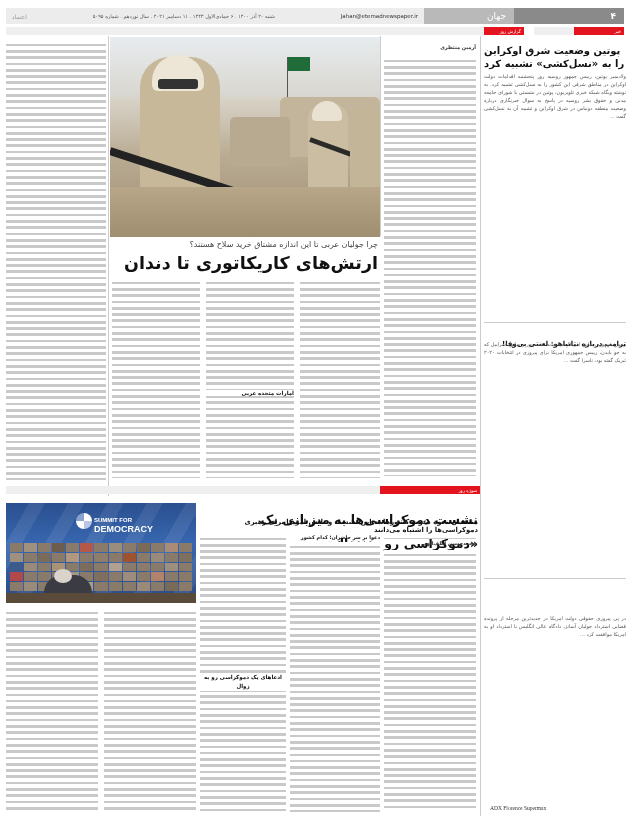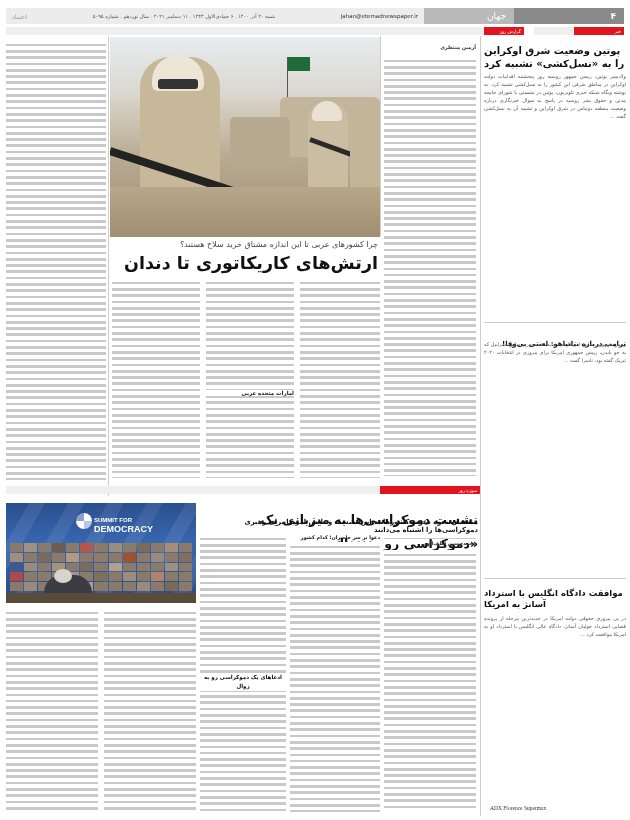--- a/index.html
+++ b/index.html
@@ -55,21 +55,20 @@
     <div style="color:#555;font-size:5px;line-height:8px;">ولادیمیر پوتین، رییس جمهور روسیه روز پنجشنبه اقدامات دولت اوکراین در مناطق شرقی این کشور را به نسل‌کشی تشبیه کرد. به نوشته وبگاه شبکه خبری تلویزیون، پوتین در نشستی با شورای جامعه مدنی و حقوق بشر روسیه در پاسخ به سوال خبرنگاری درباره وضعیت منطقه دونباس در شرق اوکراین و تشبیه آن به نسل‌کشی گفت ...</div>
   </div>
 
   <div style="position:absolute;left:484px;top:322px;width:142px;height:1px;background:#ccc;"></div>
   <div class="subhead" style="left:484px;top:328px;width:142px;font-size:7px;text-align:right;margin-top:12px;">ترامپ درباره نتانیاهو: لعنتی بی‌وفا!</div>
   <div class="text-col" style="left:484px;top:340px;width:142px;height:220px;">
     <div style="color:#555;font-size:5px;line-height:8px;">رییس جمهوری سابق امریکا خطاب به نخست‌وزیر سابق اسراییل که به جو بایدن، رییس جمهوری امریکا برای پیروزی در انتخابات ۲۰۲۰ تبریک گفته بود، ناسزا گفت ...</div>
   </div>
 
   <div style="position:absolute;left:484px;top:578px;width:142px;height:1px;background:#ccc;"></div>
-  <div class="headline" style="left:484px;top:588px;width:142px;font-size:8.5px;line-height:11px;">موافقت دادگاه انگلیس با استرداد آسانژ به امریکا</div>
   <div class="text-col" style="left:484px;top:614px;width:142px;height:190px;">
     <div style="color:#555;font-size:5px;line-height:8px;">در پی پیروزی حقوقی دولت امریکا در جدیدترین مرحله از پرونده قضایی استرداد جولیان آسانژ، دادگاه عالی انگلیس با استرداد او به امریکا موافقت کرد ...</div>
   </div>
   <div style="position:absolute;left:490px;top:805px;font-family:'Liberation Serif',serif;font-size:5.5px;color:#333;">ADX Florence Supermax</div>
 
   <div class="byline" style="left:384px;top:44px;width:92px;text-align:right;">آرمین منتظری</div>
   <div class="photo-soldiers">
 
     <div style="position:absolute;left:0;top:0;width:100%;height:60px;background:linear-gradient(180deg,#e8ecef,#d8d6cf);"></div>
 
@@ -89,21 +88,21 @@
     <div style="position:absolute;left:200px;top:100px;width:70px;height:5px;background:#2a2a2a;transform:rotate(20deg);transform-origin:left;"></div>
     <div style="position:absolute;left:240px;top:70px;width:30px;height:90px;background:#c3b598;border-radius:14px 14px 0 0;"></div>
 
     <div style="position:absolute;left:0;bottom:0;width:100%;height:50px;background:linear-gradient(180deg,#b7a688,#9f8e70);"></div>
   </div>
 
   <div class="text-col" style="left:384px;top:56px;width:92px;height:420px;">
     <div style="height:100%;background:repeating-linear-gradient(180deg,#fff 0,#fff 3.6px,#c9c9c9 3.6px,#c9c9c9 6.3px);"></div>
   </div>
 
-  <div class="subhead" style="left:112px;top:240px;width:266px;font-size:8px;font-weight:normal;color:#444;text-align:right;">چرا کشورهای عربی تا این اندازه مشتاق خرید سلاح هستند؟</div>
+  <div class="subhead" style="left:112px;top:240px;width:266px;font-size:8px;font-weight:normal;color:#444;text-align:right;">چرا جولیان عربی تا این اندازه مشتاق خرید سلاح هستند؟</div>
   <div class="subhead" style="left:112px;top:252px;width:266px;font-size:17.5px;text-align:right;line-height:22px;">ارتش‌های کاریکاتوری تا دندان مسلح</div>
 
   <div class="text-col" style="left:300px;top:278px;width:80px;height:200px;">
     <div style="height:100%;background:repeating-linear-gradient(180deg,#fff 0,#fff 3.6px,#c9c9c9 3.6px,#c9c9c9 6.3px);"></div>
   </div>
   <div class="text-col" style="left:206px;top:278px;width:88px;height:200px;">
     <div style="height:100%;background:repeating-linear-gradient(180deg,#fff 0,#fff 3.6px,#c9c9c9 3.6px,#c9c9c9 6.3px);"></div>
   </div>
   <div class="subhead" style="left:206px;top:390px;width:88px;font-size:5.5px;text-align:right;background:#fff;">امارات متحده عربی</div>
   <div class="text-col" style="left:112px;top:278px;width:88px;height:200px;">

